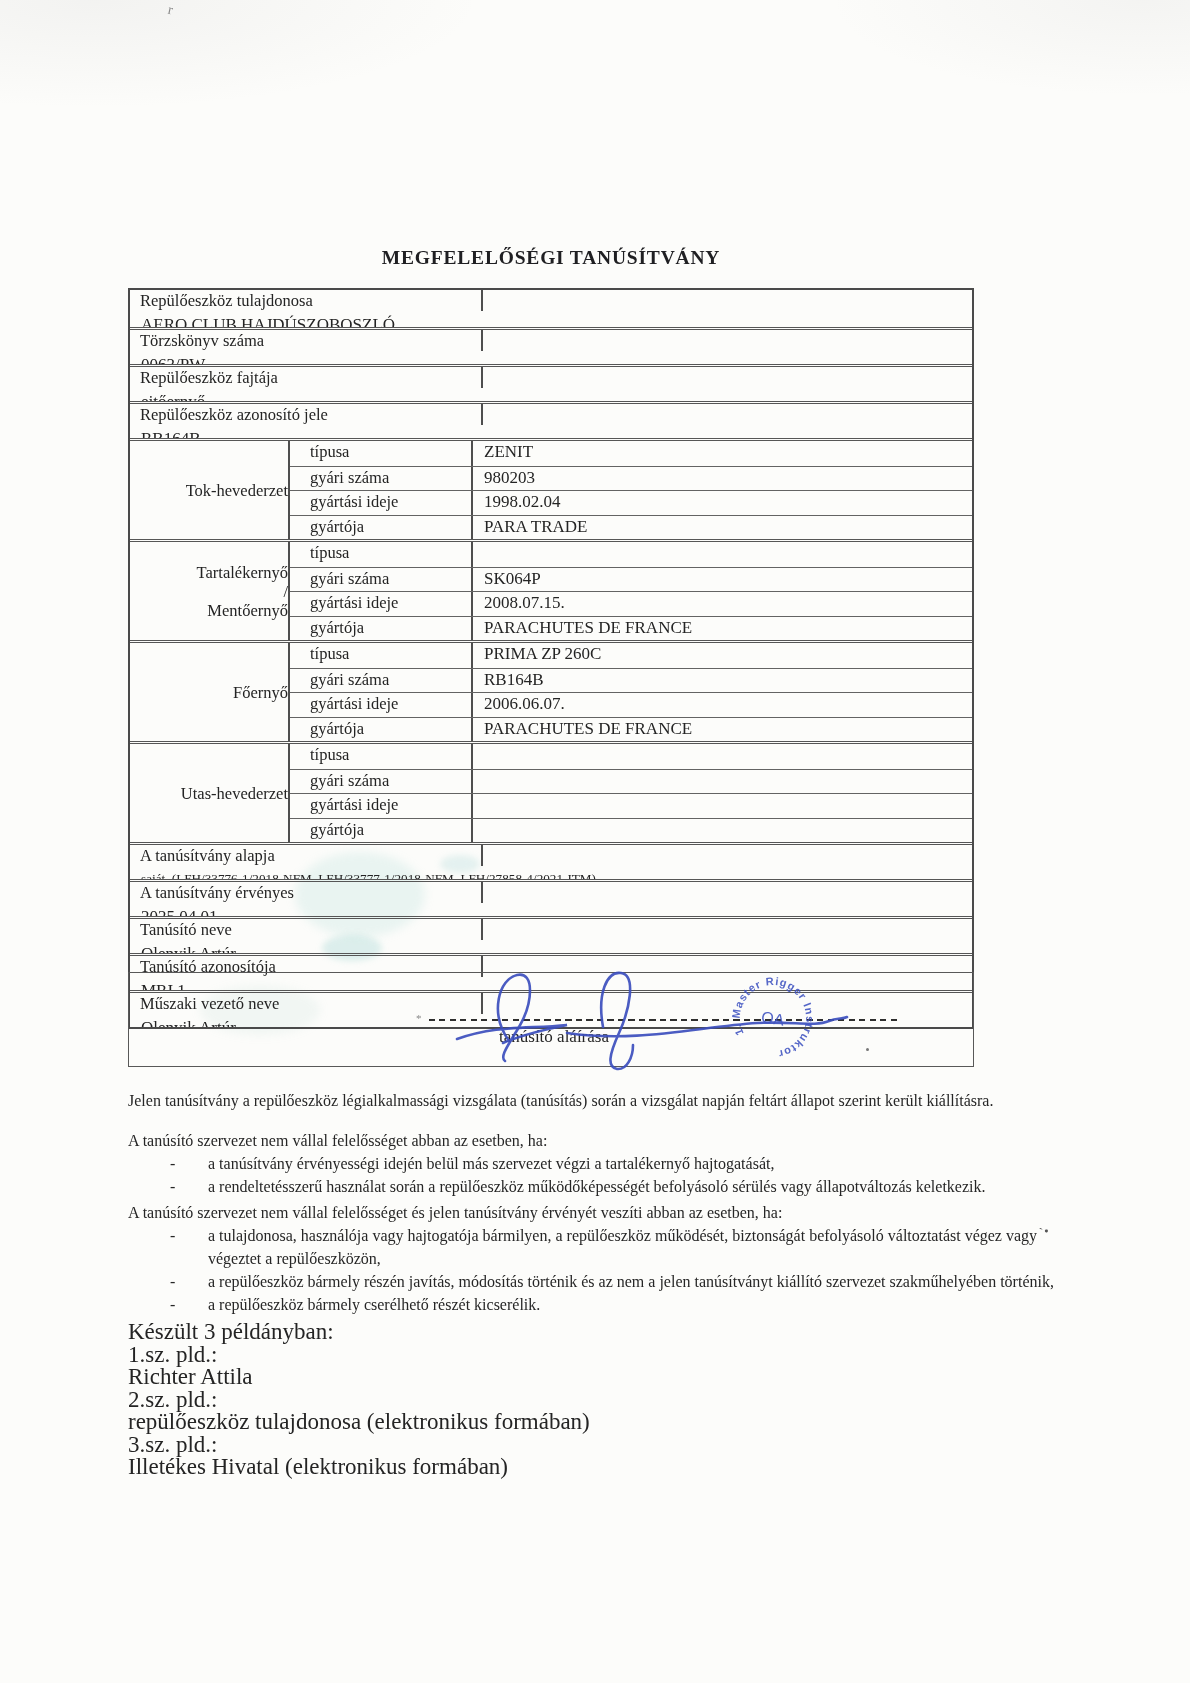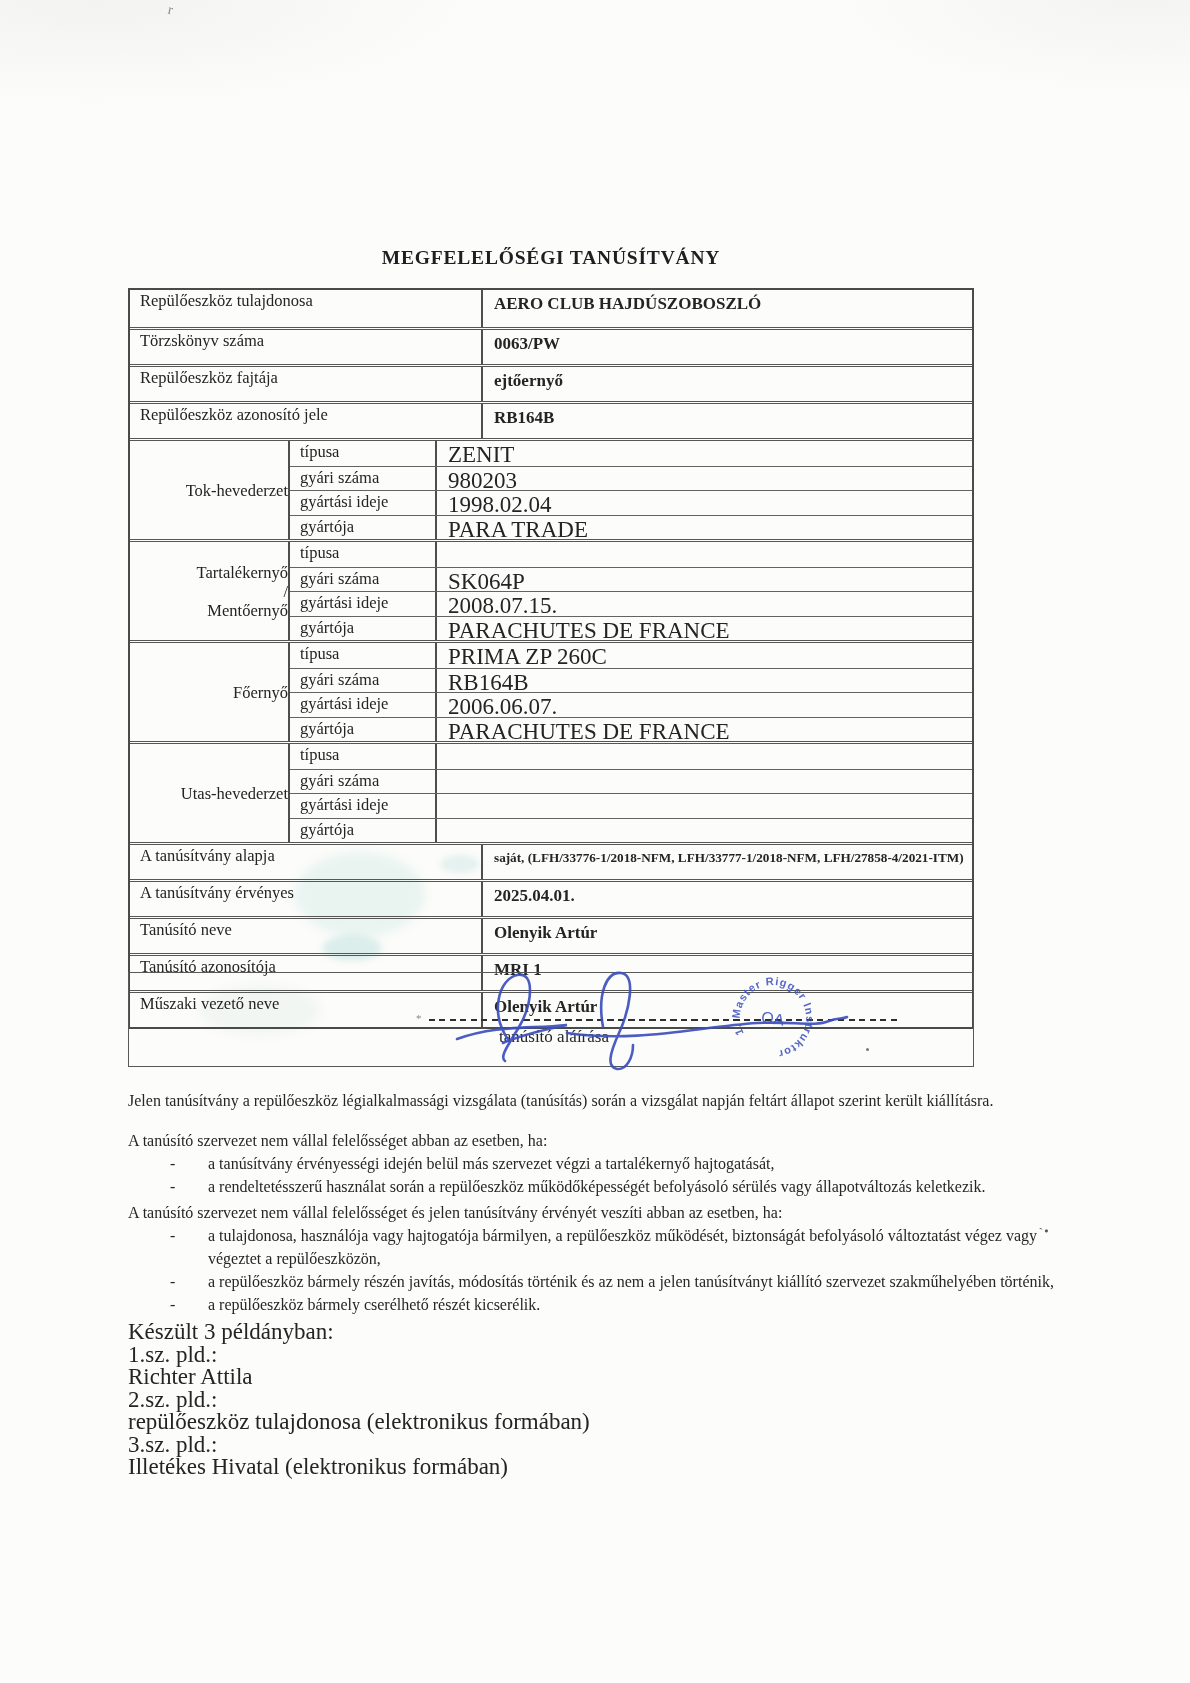--- a/index.html
+++ b/index.html
@@ -13,33 +13,33 @@
     font-family:"Liberation Serif", serif; color:#242424; overflow:hidden;
   }
   .abs { position:absolute; }
   
   .hdr { left:128px; top:138px; font-size:17px; line-height:24.6px; }
   
   .doc-title { left:128px; top:247px; width:846px; text-align:center;
     font-size:19.5px; font-weight:bold; letter-spacing:0.8px; color:#1f1f22; }
   
   .cert-table { left:128px; top:288px; width:846px; border:2px solid #4a4a4a; }
-  .t-row { display:flex; height:37px; border-top:3px double #565656; }
+  .t-row { display:flex; height:37px; border-top:3px double #565656;flex-direction:column; }
   .t-row.first { border-top:none; }
   .lbl { width:353px; border-right:2px solid #4e4e4e; padding:1px 6px 0 10px; font-size:16.5px; overflow:hidden; white-space:nowrap; }
-  .val { flex:1; padding:4px 6px 0 11px; font-size:17px; overflow:hidden; white-space:nowrap;font-weight:bold; }
+  .val { flex:1; padding:4px 6px 0 11px; font-size:17px; overflow:hidden; white-space:nowrap; }
   .val.small { font-size:13.2px; padding-top:5px; }
   .grp { display:flex; border-top:3px double #565656; }
   .grp-lbl { width:160px; border-right:2px solid #4e4e4e; display:flex; flex-direction:column;
     align-items:flex-end; justify-content:center; font-size:16.5px; text-align:center; line-height:19px; }
   .grp-rows { flex:1; }
   .g-row { display:flex; height:24.5px; border-top:1.5px solid #636363; }
   .g-row.first { border-top:none; }
-  .g-lbl { width:147px; border-right:2px solid #4e4e4e; padding:1px 6px 0 10px; font-size:16.5px; white-space:nowrap; }
-  .g-val { flex:1; padding:1px 4px 0 11px; font-size:23px; overflow:hidden; white-space:nowrap; }
+  .g-lbl { width:183px; border-right:2px solid #4e4e4e; padding:1px 6px 0 20px; font-size:16.5px; white-space:nowrap; }
+  .g-val { flex:1; padding:1px 4px 0 11px; font-size:17px; overflow:hidden; white-space:nowrap; }
   
   .sig-box { left:128px; top:972px; width:846px; height:95px; border:1.8px solid #585858; }
   .sig-dash { position:absolute; left:300px; top:46px; width:468px; height:2.4px;
     background:repeating-linear-gradient(90deg,#2e2e2e 0 6px, transparent 6px 10.5px); }
   .sig-caption { position:absolute; left:255px; top:54px; width:340px; text-align:center; font-size:17px; color:#262626; }
   .sig-svg { position:absolute; left:288px; top:-42px; }
   .stamp-svg { position:absolute; left:584px; top:-15px; opacity:0.88; }
   
   .note { left:128px; width:948px; font-size:16px; line-height:23px; color:#262626; }
   .n1 { top:1089px; }

